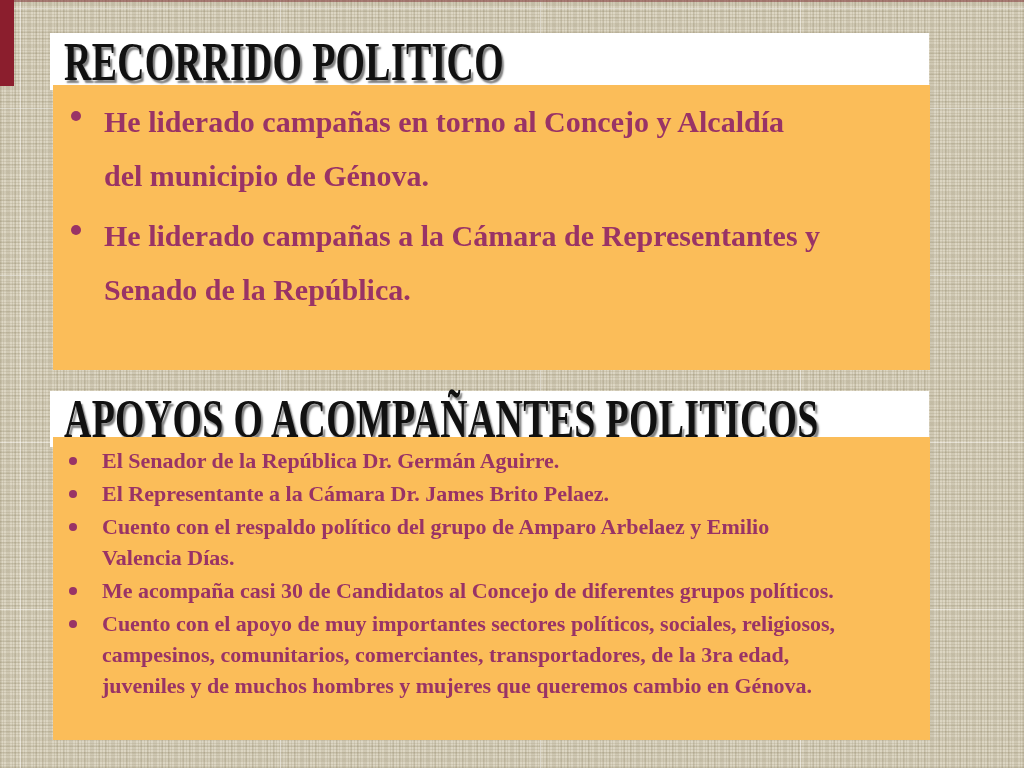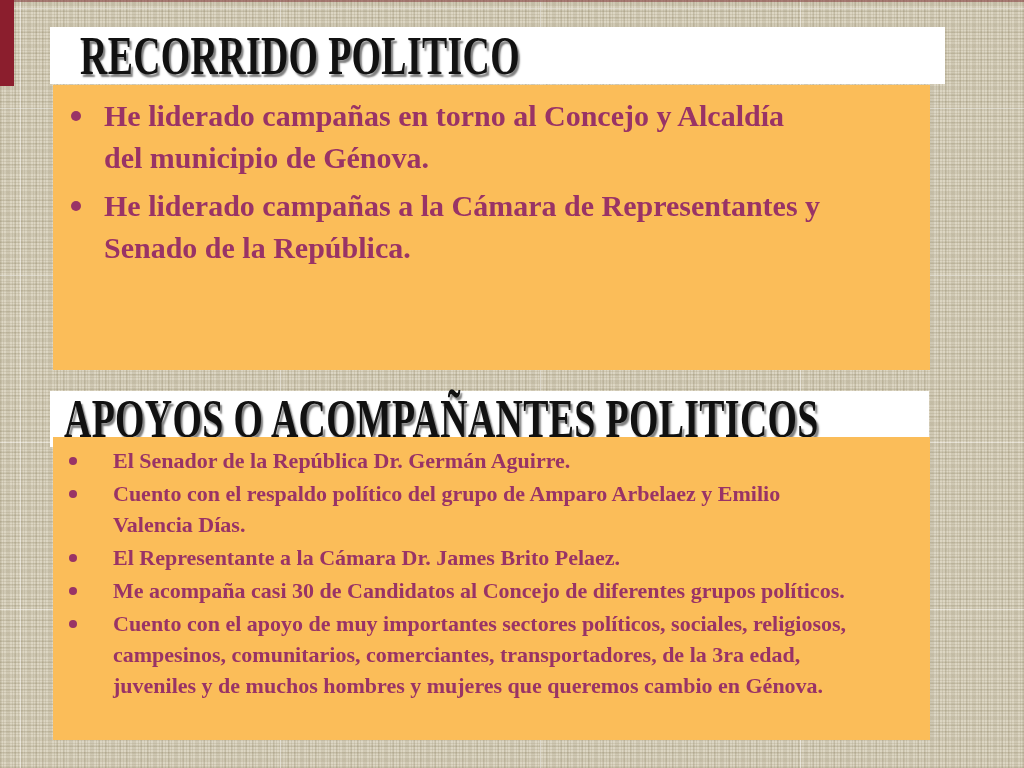--- a/index.html
+++ b/index.html
@@ -18,52 +18,52 @@
     background-position: 20px 0, 0 9px, 0 0, 0 0, 0 0, 0 0;
   }
 
   .top-edge{position:absolute;top:0;left:0;width:1024px;height:2px;background:rgba(122,48,50,.55);}
   .corner-accent{position:absolute;left:0;top:0;width:14px;height:86px;background:var(--corner_accent,#8B1E2D);}
 
   .titlebar{
     position:absolute;left:50px;width:879px;background:var(--title_bar,#FFFFFF);
     display:flex;align-items:center;
   }
-  .titlebar.t1{top:27px;height:57px;padding-left:16px;}
+  .titlebar.t1{top:33px;height:57px;}
   .titlebar.t2{top:377px;height:56px;margin-top:14px;}
   .title-text{
     display:inline-block;white-space:nowrap;
     margin-left:14px;
     font-weight:bold;font-size:54px;line-height:1;
     color:var(--title,#111111);
     transform:scaleX(.70);transform-origin:0 50%;
     text-shadow:3px 3px 2px rgba(0,0,0,.50);
     letter-spacing:0.5px;
   }
 
   .panel{
     position:absolute;left:53px;width:877px;box-sizing:border-box;
     background:var(--panel,#FBBD59);
   }
   .panel.p1{top:85px;height:285px;padding:10px 18px 0 14px;}
   .panel.p2{top:437px;height:303px;padding:8px 14px 0 14px;}
 
   .bullet{display:flex;align-items:flex-start;}
   .p1 .bullet{margin-bottom:6px;}
-  .p2 .bullet{margin-bottom:2px;gap:11px;}
+  .p2 .bullet{margin-bottom:2px;}
 
   .dot{flex:0 0 auto;border-radius:50%;background:var(--bullet_text,#993366);}
   .p1 .dot{width:10px;height:10px;margin:16px 0 0 4px;}
   .p2 .dot{width:8px;height:8px;margin:12px 0 0 2px;}
 
   .btext{
     flex:1 1 auto;white-space:pre-line;
     font-weight:bold;color:var(--bullet_text,#993366);
   }
-  .p1 .btext{font-size:30px;line-height:42px;margin-left:23px;}
+  .p1 .btext{font-size:30px;line-height:54px;margin-left:23px;}
   .p2 .btext{font-size:22px;line-height:31px;margin-left:25px;}
 </style>
 </head>
 <body>
 
 <div class="stage">
   <div class="top-edge"></div>
   <div class="corner-accent"></div>
 
   <div class="titlebar t1">
@@ -87,26 +87,26 @@
     <span class="title-text">APOYOS O ACOMPAÑANTES POLITICOS</span>
   </div>
 
   <div class="panel p2">
     <div class="bullet">
       <span class="dot"></span>
       <span class="btext">El Senador de la República Dr. Germán Aguirre.</span>
     </div>
     <div class="bullet">
       <span class="dot"></span>
-      <span class="btext">Cuento con el respaldo político del grupo de Amparo Arbelaez y Emilio
-Valencia Días.</span>
+      <span class="btext">El Representante a la Cámara Dr. James Brito Pelaez.</span>
     </div>
     <div class="bullet">
       <span class="dot"></span>
-      <span class="btext">El Representante a la Cámara Dr. James Brito Pelaez.</span>
+      <span class="btext">Cuento con el respaldo político del grupo de Amparo Arbelaez y Emilio
+Valencia Días.</span>
     </div>
     <div class="bullet">
       <span class="dot"></span>
       <span class="btext">Me acompaña casi 30 de Candidatos al Concejo de diferentes grupos políticos.</span>
     </div>
     <div class="bullet">
       <span class="dot"></span>
       <span class="btext">Cuento con el apoyo de muy importantes sectores políticos, sociales, religiosos,
 campesinos, comunitarios, comerciantes, transportadores, de la 3ra edad,
 juveniles y de muchos hombres y mujeres que queremos cambio en Génova.</span>

